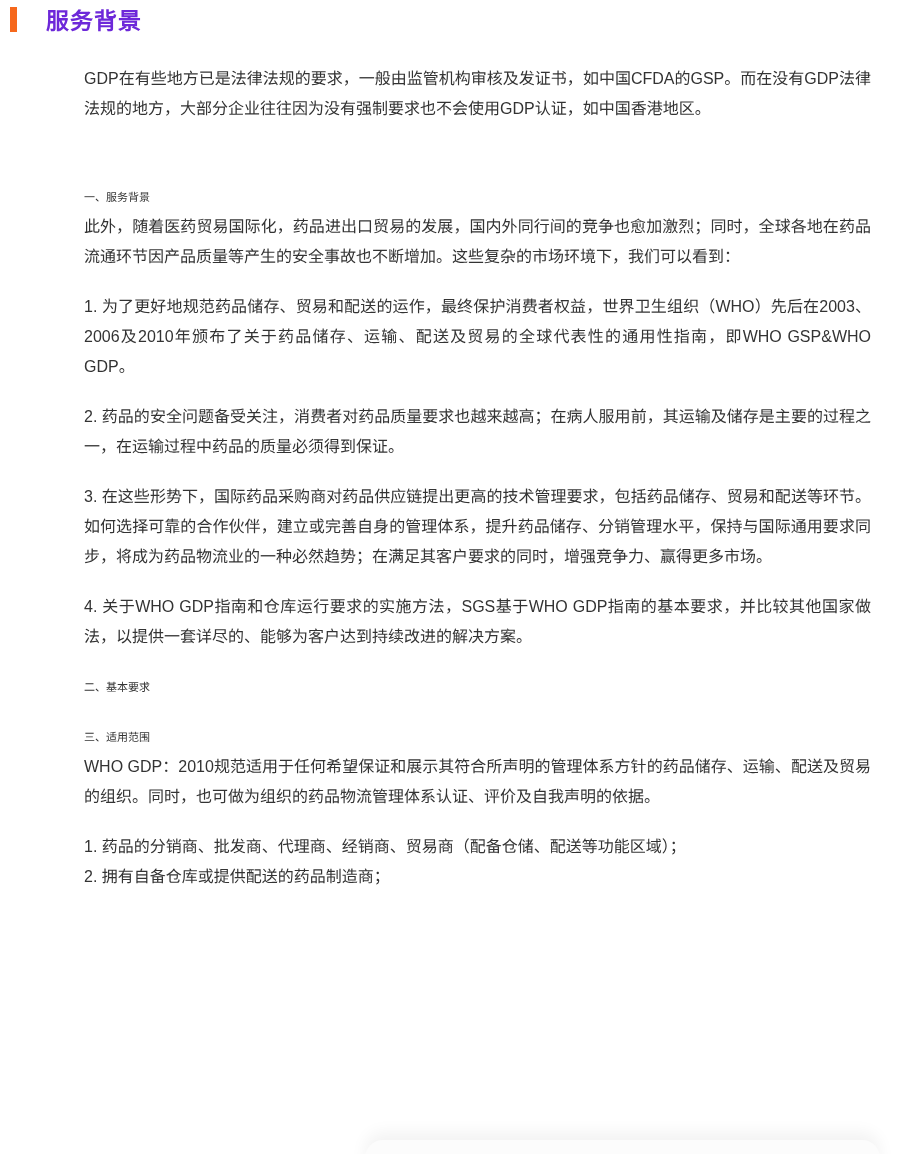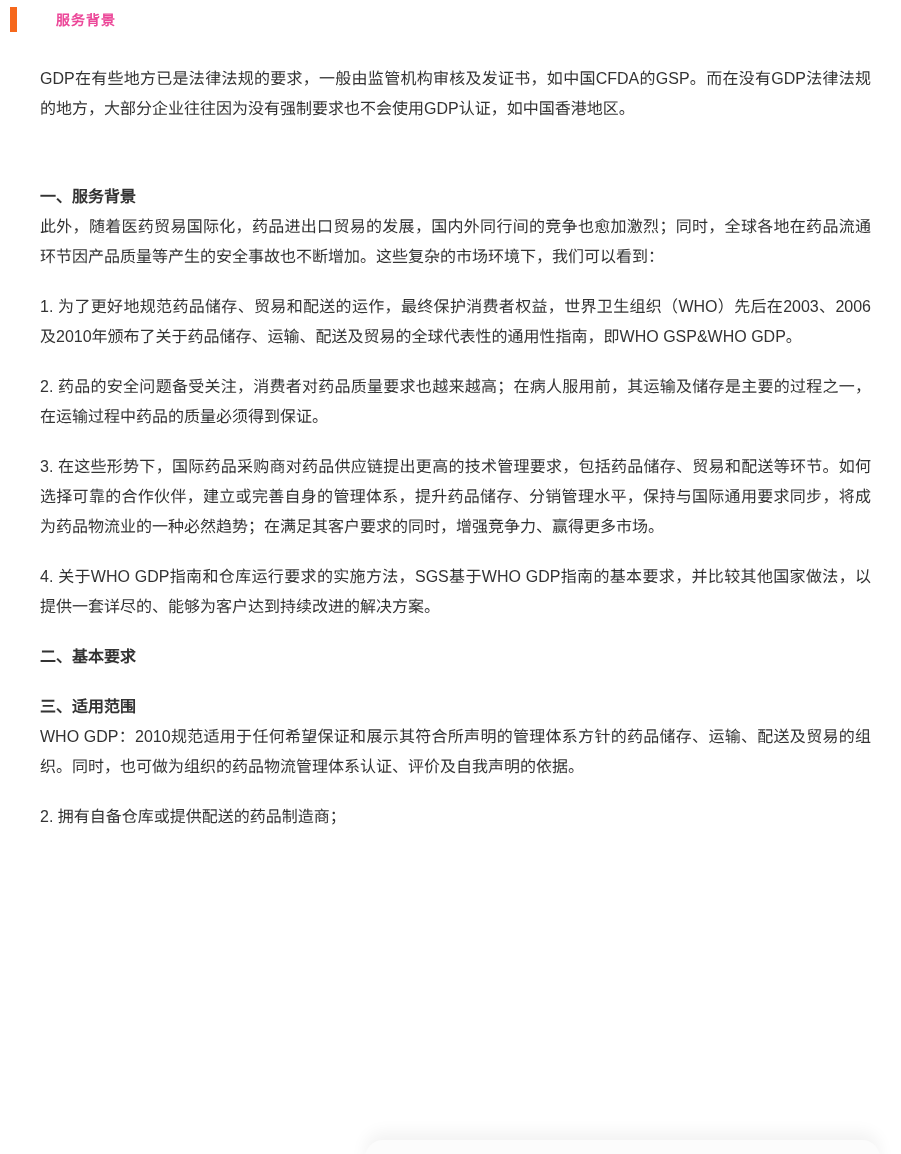--- a/index.html
+++ b/index.html
@@ -30,39 +30,40 @@
   }
   .accent-bar {
     width: 7px;
     height: 25px;
     background: #f6681c;
     margin-left: 10px;
     margin-right: 23px;
     flex: 0 0 auto;
   }
   .sec-title {
-    font-size: 14px;
+    font-size: 23px;
     font-weight: 700;
-    color: #ec4899;
-    margin: 16px;
+    color: #6d28d9;
+    margin: 6px;
     letter-spacing: 1px;
   }
   .sec-body {
     padding: 0 30px 0 40px;
+    margin-left: 44px;
   }
   .para {
     font-size: 16px;
     line-height: 30px;
     margin: 0 0 20px 0;
     text-align: justify;
   }
   .sub-heading {
-    font-size: 16px;
+    font-size: 11px;
     line-height: 30px;
-    font-weight: 700;
+    font-weight: 400;
     margin: 20px 0 0 0;
   }
   .list-line {
     font-size: 16px;
     line-height: 30px;
     margin: 0;
   }
   .sec-background .sec-body {
     margin-top: 30px;
   }
@@ -106,20 +107,21 @@
       <p class="para">1. 为了更好地规范药品储存、贸易和配送的运作，最终保护消费者权益，世界卫生组织（WHO）先后在2003、2006及2010年颁布了关于药品储存、运输、配送及贸易的全球代表性的通用性指南，即WHO GSP&amp;WHO GDP。</p>
       <p class="para">2. 药品的安全问题备受关注，消费者对药品质量要求也越来越高；在病人服用前，其运输及储存是主要的过程之一，在运输过程中药品的质量必须得到保证。</p>
       <p class="para">3. 在这些形势下，国际药品采购商对药品供应链提出更高的技术管理要求，包括药品储存、贸易和配送等环节。如何选择可靠的合作伙伴，建立或完善自身的管理体系，提升药品储存、分销管理水平，保持与国际通用要求同步，将成为药品物流业的一种必然趋势；在满足其客户要求的同时，增强竞争力、赢得更多市场。</p>
       <p class="para">4. 关于WHO GDP指南和仓库运行要求的实施方法，SGS基于WHO GDP指南的基本要求，并比较其他国家做法，以提供一套详尽的、能够为客户达到持续改进的解决方案。</p>
 
       <h3 class="sub-heading">二、基本要求</h3>
 
       <h3 class="sub-heading">三、适用范围</h3>
       <p class="para">WHO GDP：2010规范适用于任何希望保证和展示其符合所声明的管理体系方针的药品储存、运输、配送及贸易的组织。同时，也可做为组织的药品物流管理体系认证、评价及自我声明的依据。</p>
 
+      <p class="list-line">1. 药品的分销商、批发商、代理商、经销商、贸易商（配备仓储、配送等功能区域）；</p>
       <p class="list-line">2. 拥有自备仓库或提供配送的药品制造商；</p>
 
     </div>
   </section>
 
   <div class="next-card-shadow"></div>
 
 </div>
 
 </body></html>

